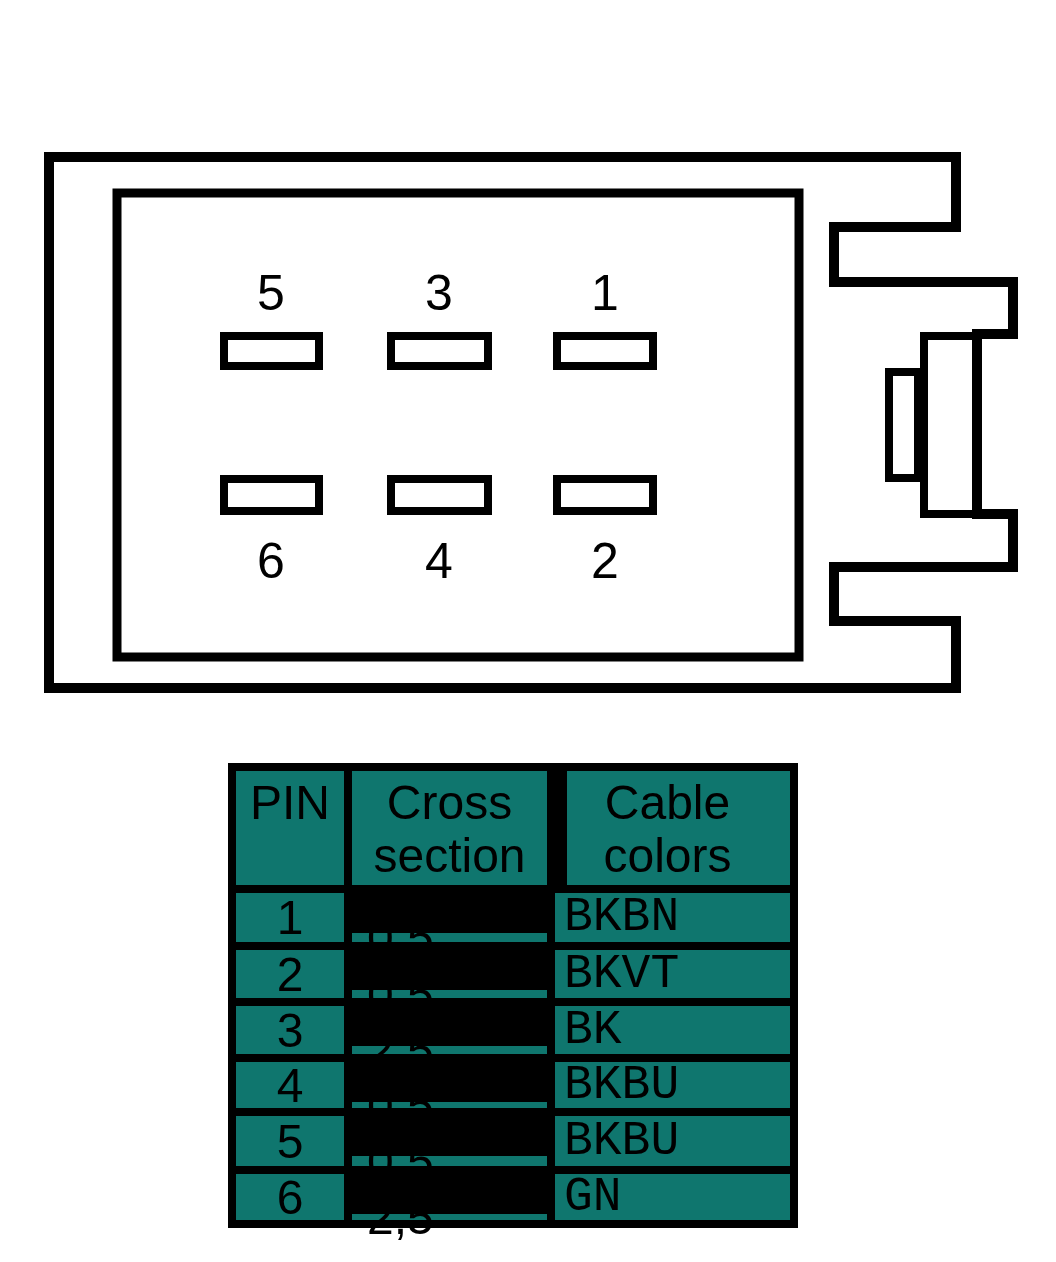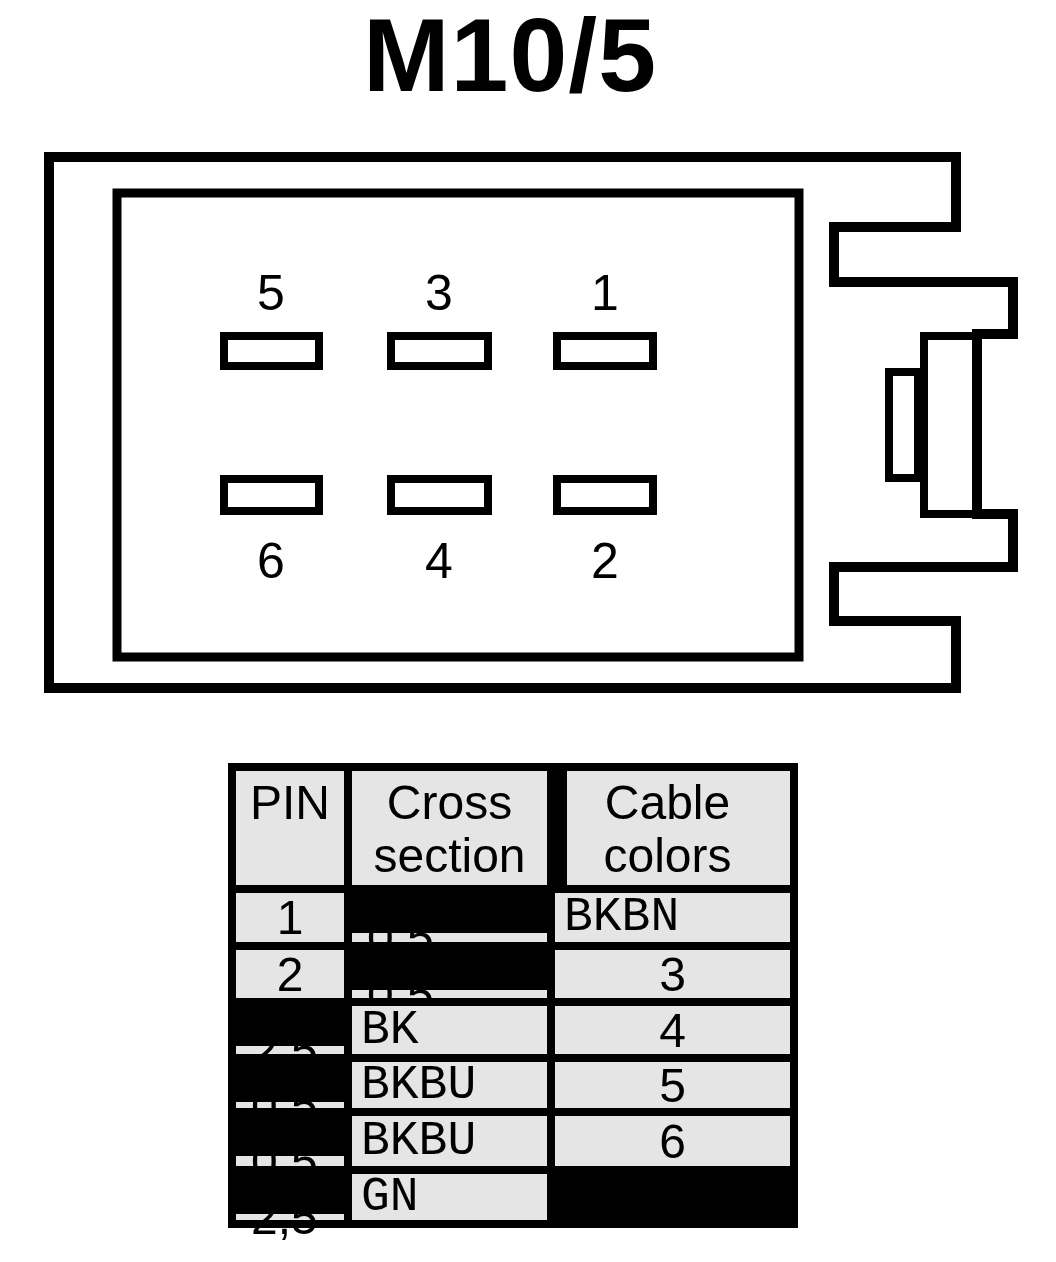--- a/index.html
+++ b/index.html
@@ -56,21 +56,21 @@
     background: #000000;
     display: grid;
     grid-template-columns: 108px 195px 235px;
     grid-template-rows: 114px 49px 48px 48px 46px 50px 46px;
     gap: 8px;
     padding: 8px;
     font-size: 48px;
     line-height: 53px;
   }
   #pin-table > div {
-    background: #e5e5e5;
+    background: #0f766e;
     display: flex;
     align-items: center;
     box-sizing: border-box;
     white-space: normal;
   }
   .th {
     align-items: flex-start !important;
     justify-content: center;
     text-align: center;
     padding-top: 5px;
@@ -90,21 +90,20 @@
   .cell-color {
     padding-left: 9px;
     font-family: Liberation Mono, monospace;
   }
 </style>
 </head>
 <body>
 
 <div id="stage">
 
-  <div id="title">M10/5</div>
 
   <svg id="connector-svg" width="1056" height="745" viewBox="0 0 1056 745">
 
     <polygon class="outline" stroke-width="10" points="49,157 956,157 956,227 834,227 834,282 1013,282 1013,334 977,334 977,514 1013,514 1013,567 834,567 834,621 956,621 956,688 49,688"></polygon>
 
     <rect class="outline" stroke-width="9" x="117" y="193" width="682" height="464"></rect>
 
     <rect class="outline" stroke-width="8" x="924" y="336" width="53" height="178"></rect>
     <rect class="outline" stroke-width="8" x="889" y="372" width="29" height="106"></rect>
 
@@ -129,20 +128,21 @@
     <div class="th">PIN</div>
     <div class="th">Cross section</div>
     <div class="th pad-right">Cable colors</div>
 
     <div class="cell-pin">1</div>
     <div class="cell-cross">0,5</div>
     <div class="cell-color">BKBN</div>
 
     <div class="cell-pin">2</div>
     <div class="cell-cross">0,5</div>
+    <div class="cell-color">BKVT</div>
 
     <div class="cell-pin">3</div>
     <div class="cell-cross">2,5</div>
     <div class="cell-color">BK</div>
 
     <div class="cell-pin">4</div>
     <div class="cell-cross">0,5</div>
     <div class="cell-color">BKBU</div>
 
     <div class="cell-pin">5</div>

